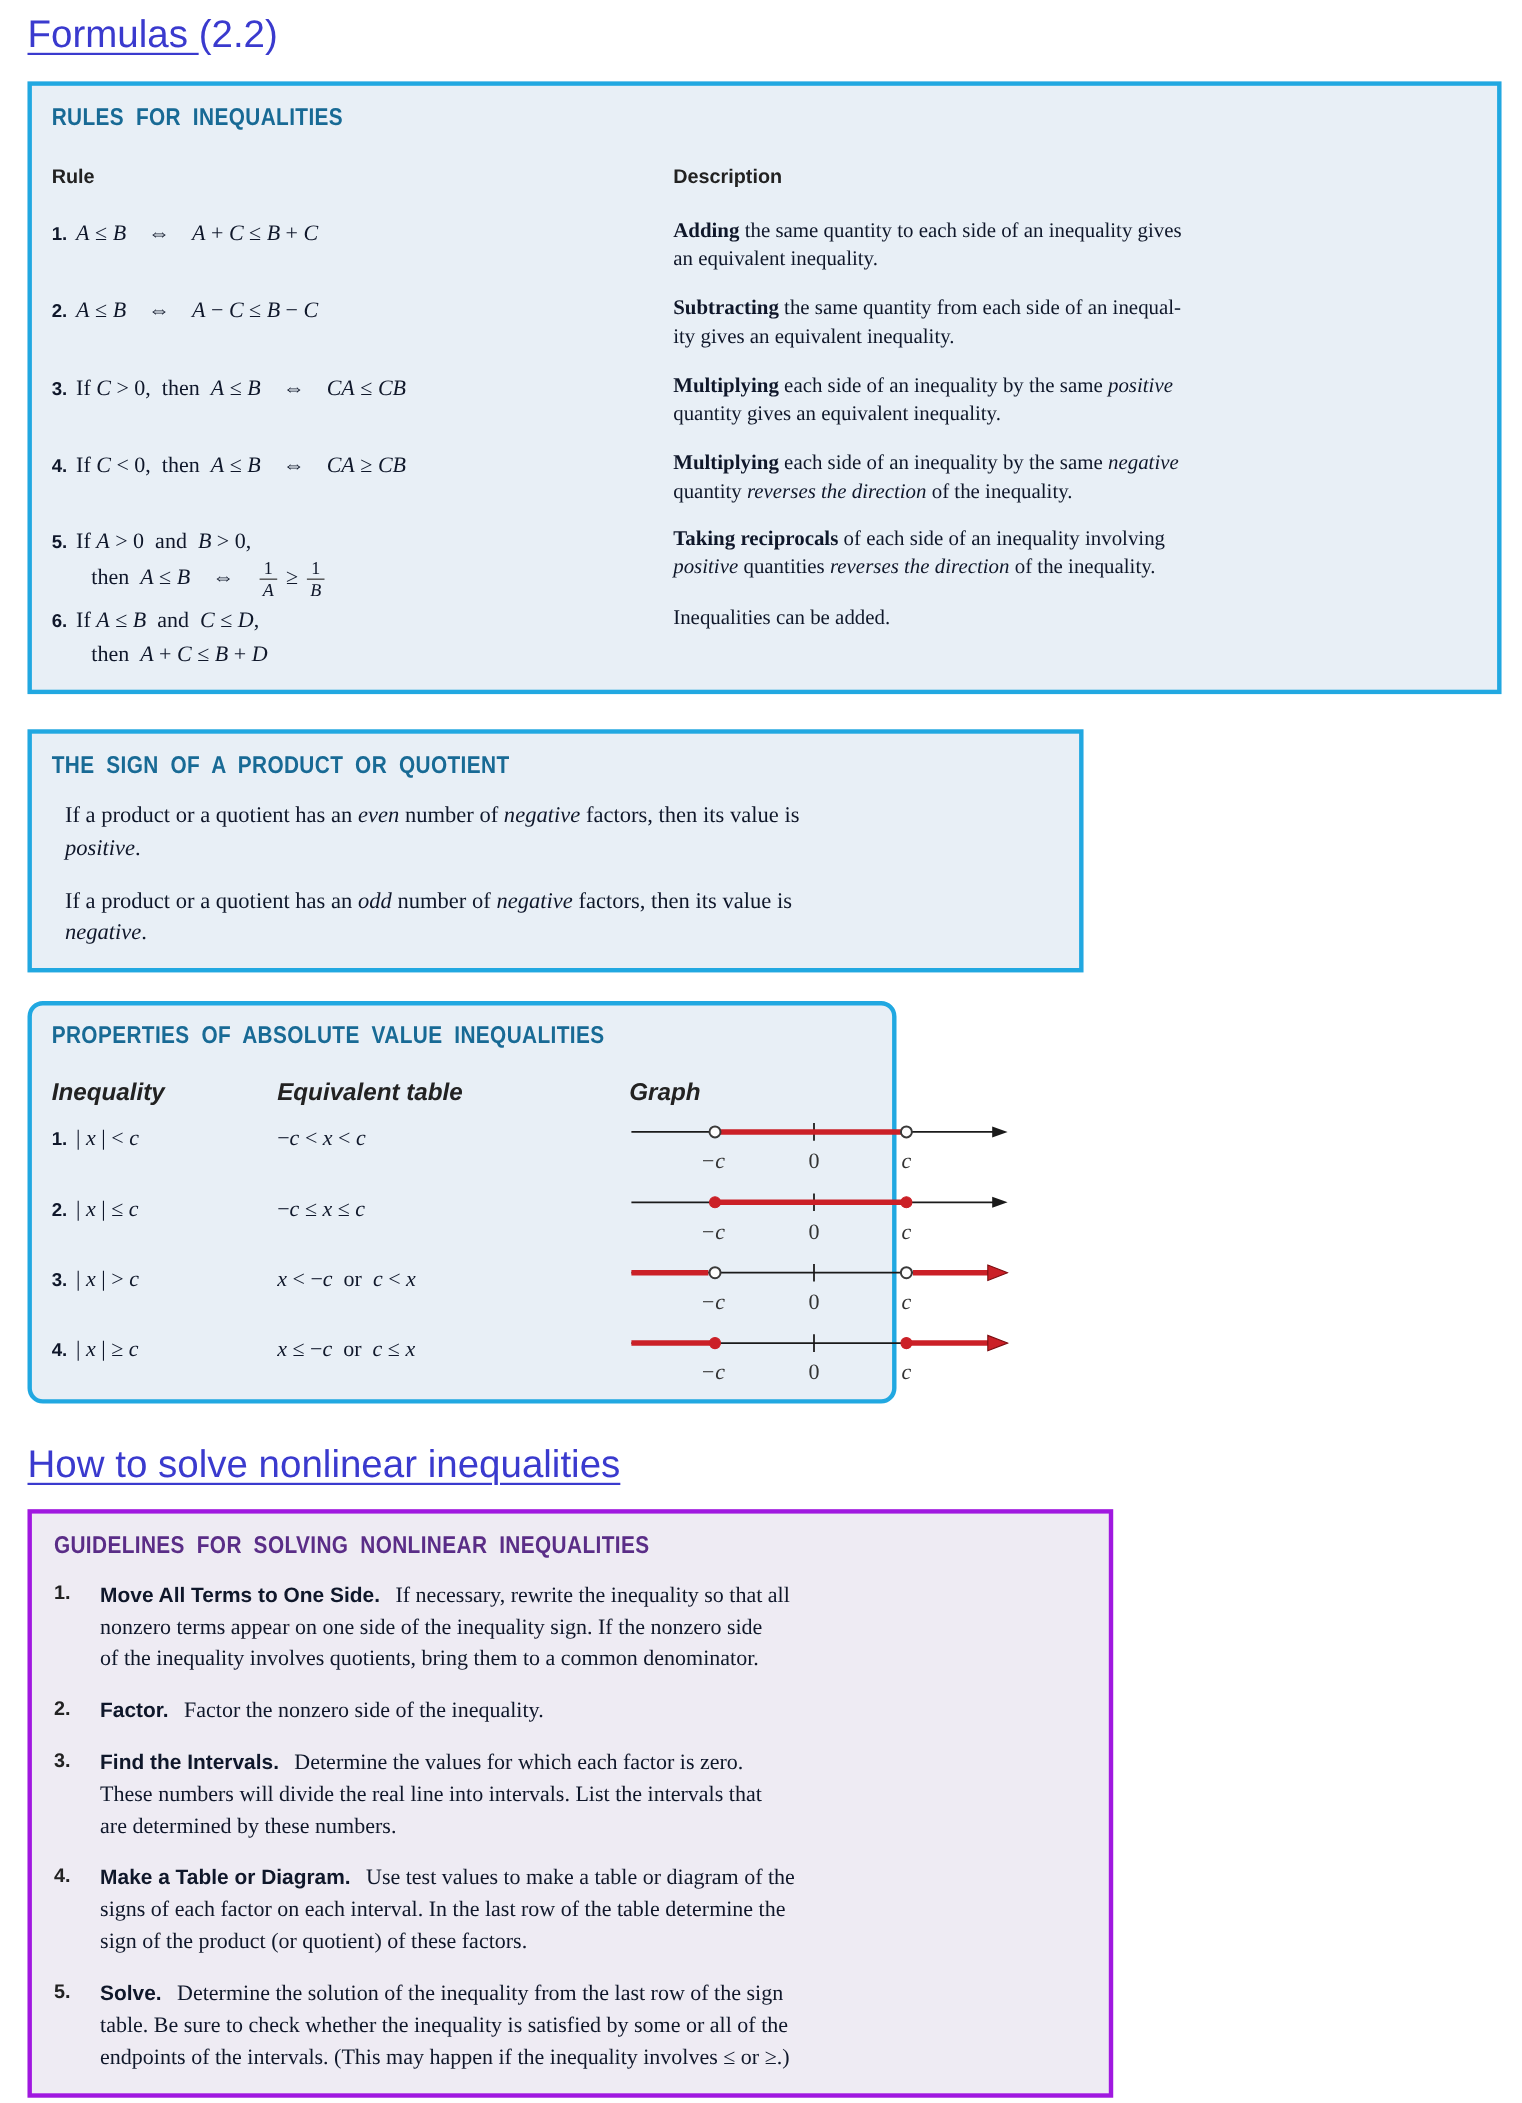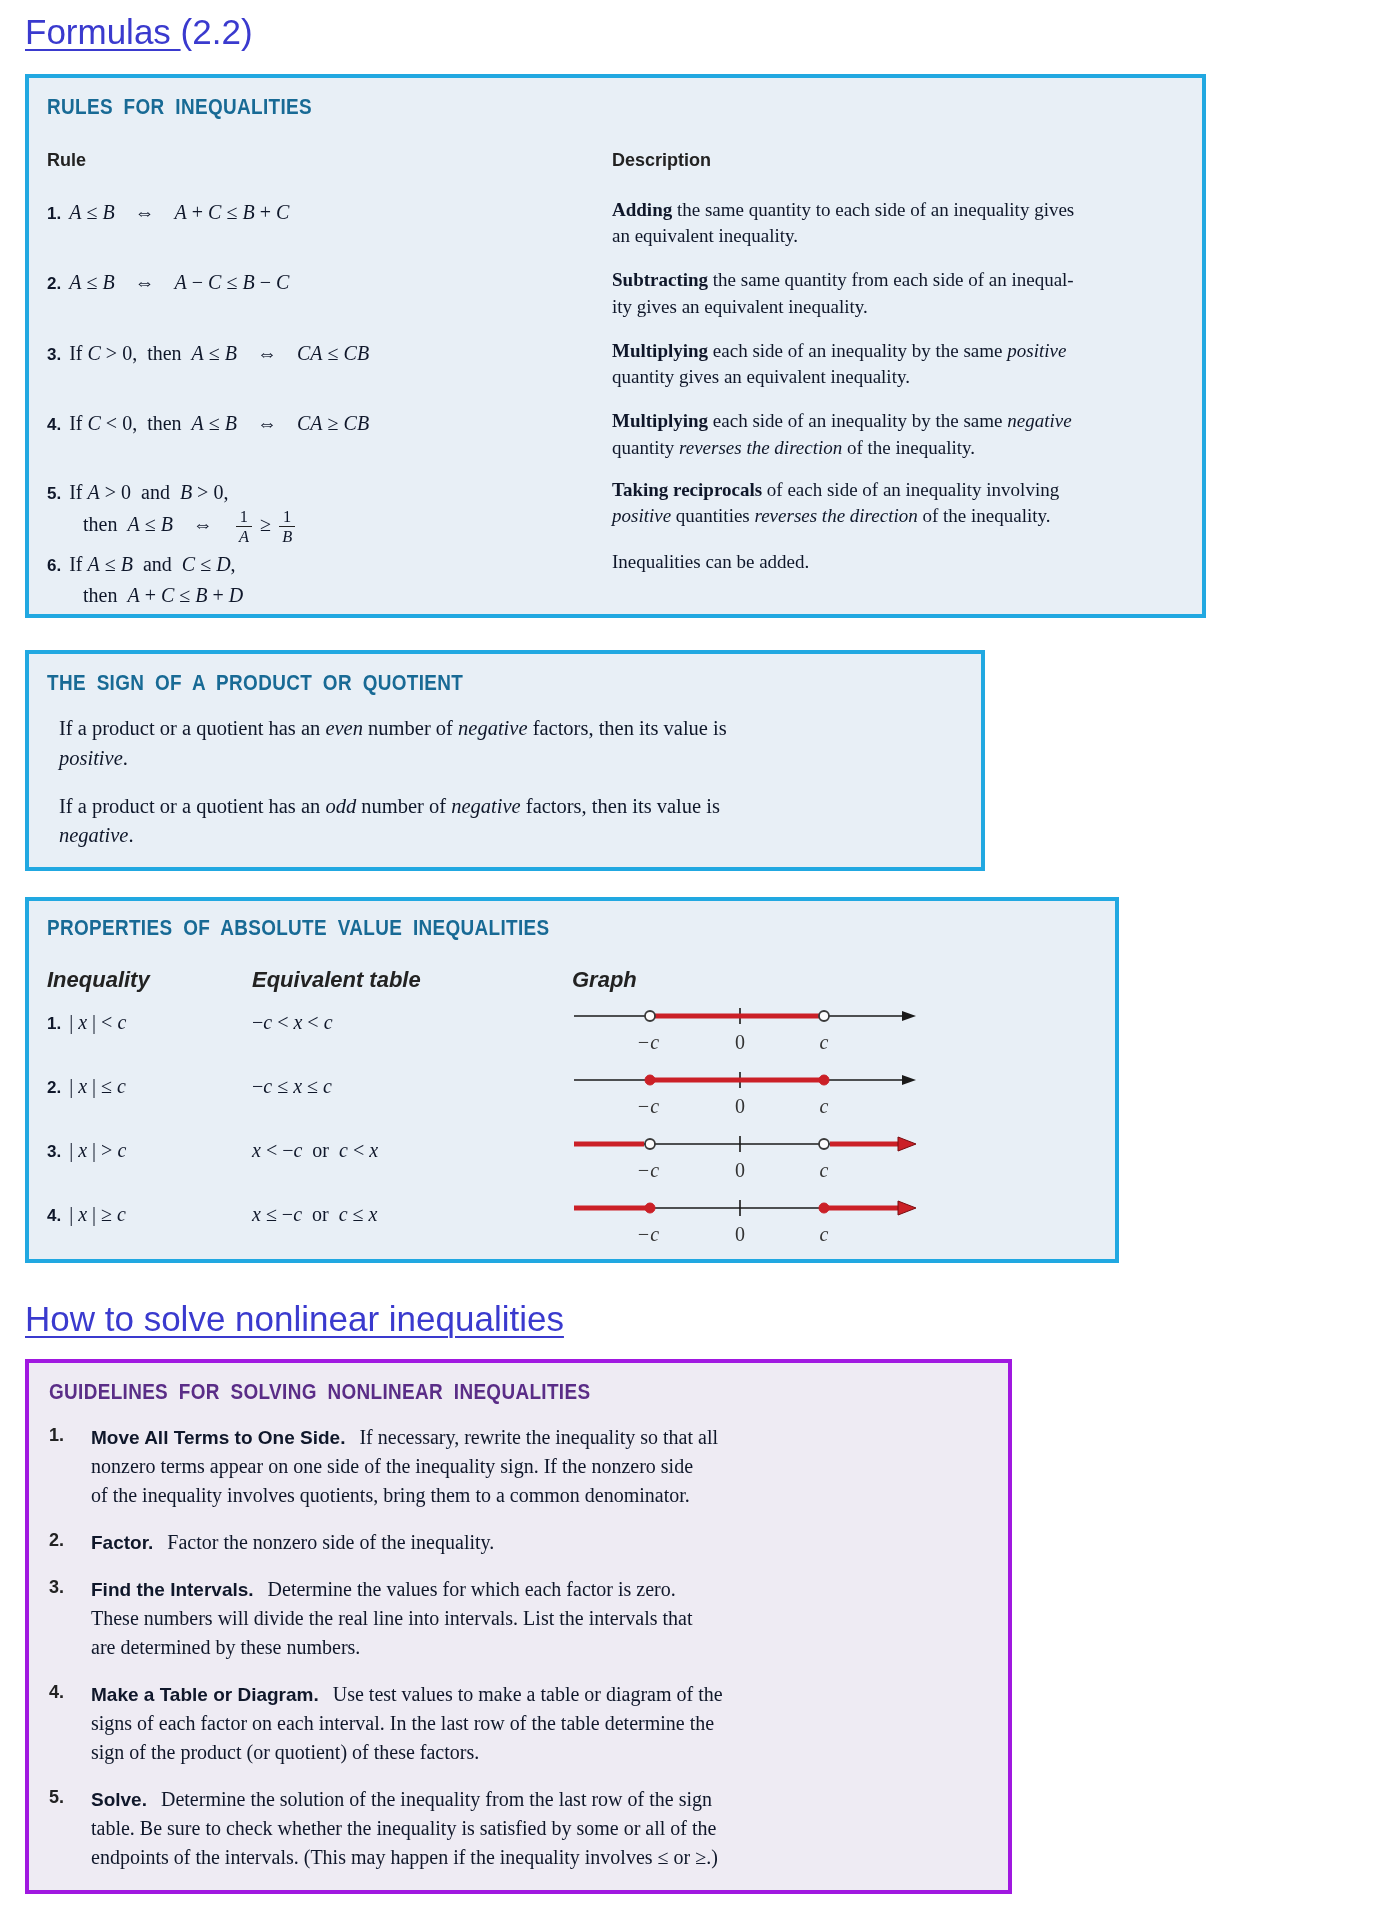--- a/index.html
+++ b/index.html
@@ -6,23 +6,23 @@
   .page{position:relative;width:1384px;height:1912px;box-sizing:border-box;
         padding:6px 0 0 25px;overflow:hidden;
         font-family:"Liberation Sans",sans-serif;color:#222;}
   
   .link-head{font-family:"Liberation Sans",sans-serif;font-weight:400;
              color:#3a3ace;font-size:35px;margin:6px 0 22px 0;cursor:pointer;}
   .link-head .u{text-decoration:underline;text-underline-offset:5px;text-decoration-thickness:2px;}
   .howto{margin:36px 0 20px 0;}
   
   .box{box-sizing:border-box;border:4px solid #21a8e1;background:#e8eff6;}
-  .box1{width:1181px;padding:16px 14px 3px 18px;margin-bottom:32px;}
+  .box1{width:1340px;padding:16px 14px 16px 18px;margin-bottom:32px;}
   .box2{width:960px;padding:16px 14px 16px 18px;margin-bottom:26px;}
-  .box3{width:1094px;padding:14px 8px 12px 18px;}
+  .box3{width:790px;padding:14px 8px 12px 18px;border-radius:14px;}
   .box4{width:987px;border-color:#a018e0;background:#eeebf3;padding:16px 16px 18px 20px;}
   .boxtitle{display:inline-block;font-weight:700;font-size:22px;letter-spacing:.4px;
             word-spacing:6px;transform:scaleX(.86);transform-origin:0 60%;
             white-space:nowrap;margin:0;}
   .teal{color:#186a95;}
   .purp{color:#5a2d87;}
   
   .serif{font-family:"Liberation Serif","DejaVu Serif",serif;color:#0f172a;}
   .sg-r{}
   .sg-b{font-weight:700;}

